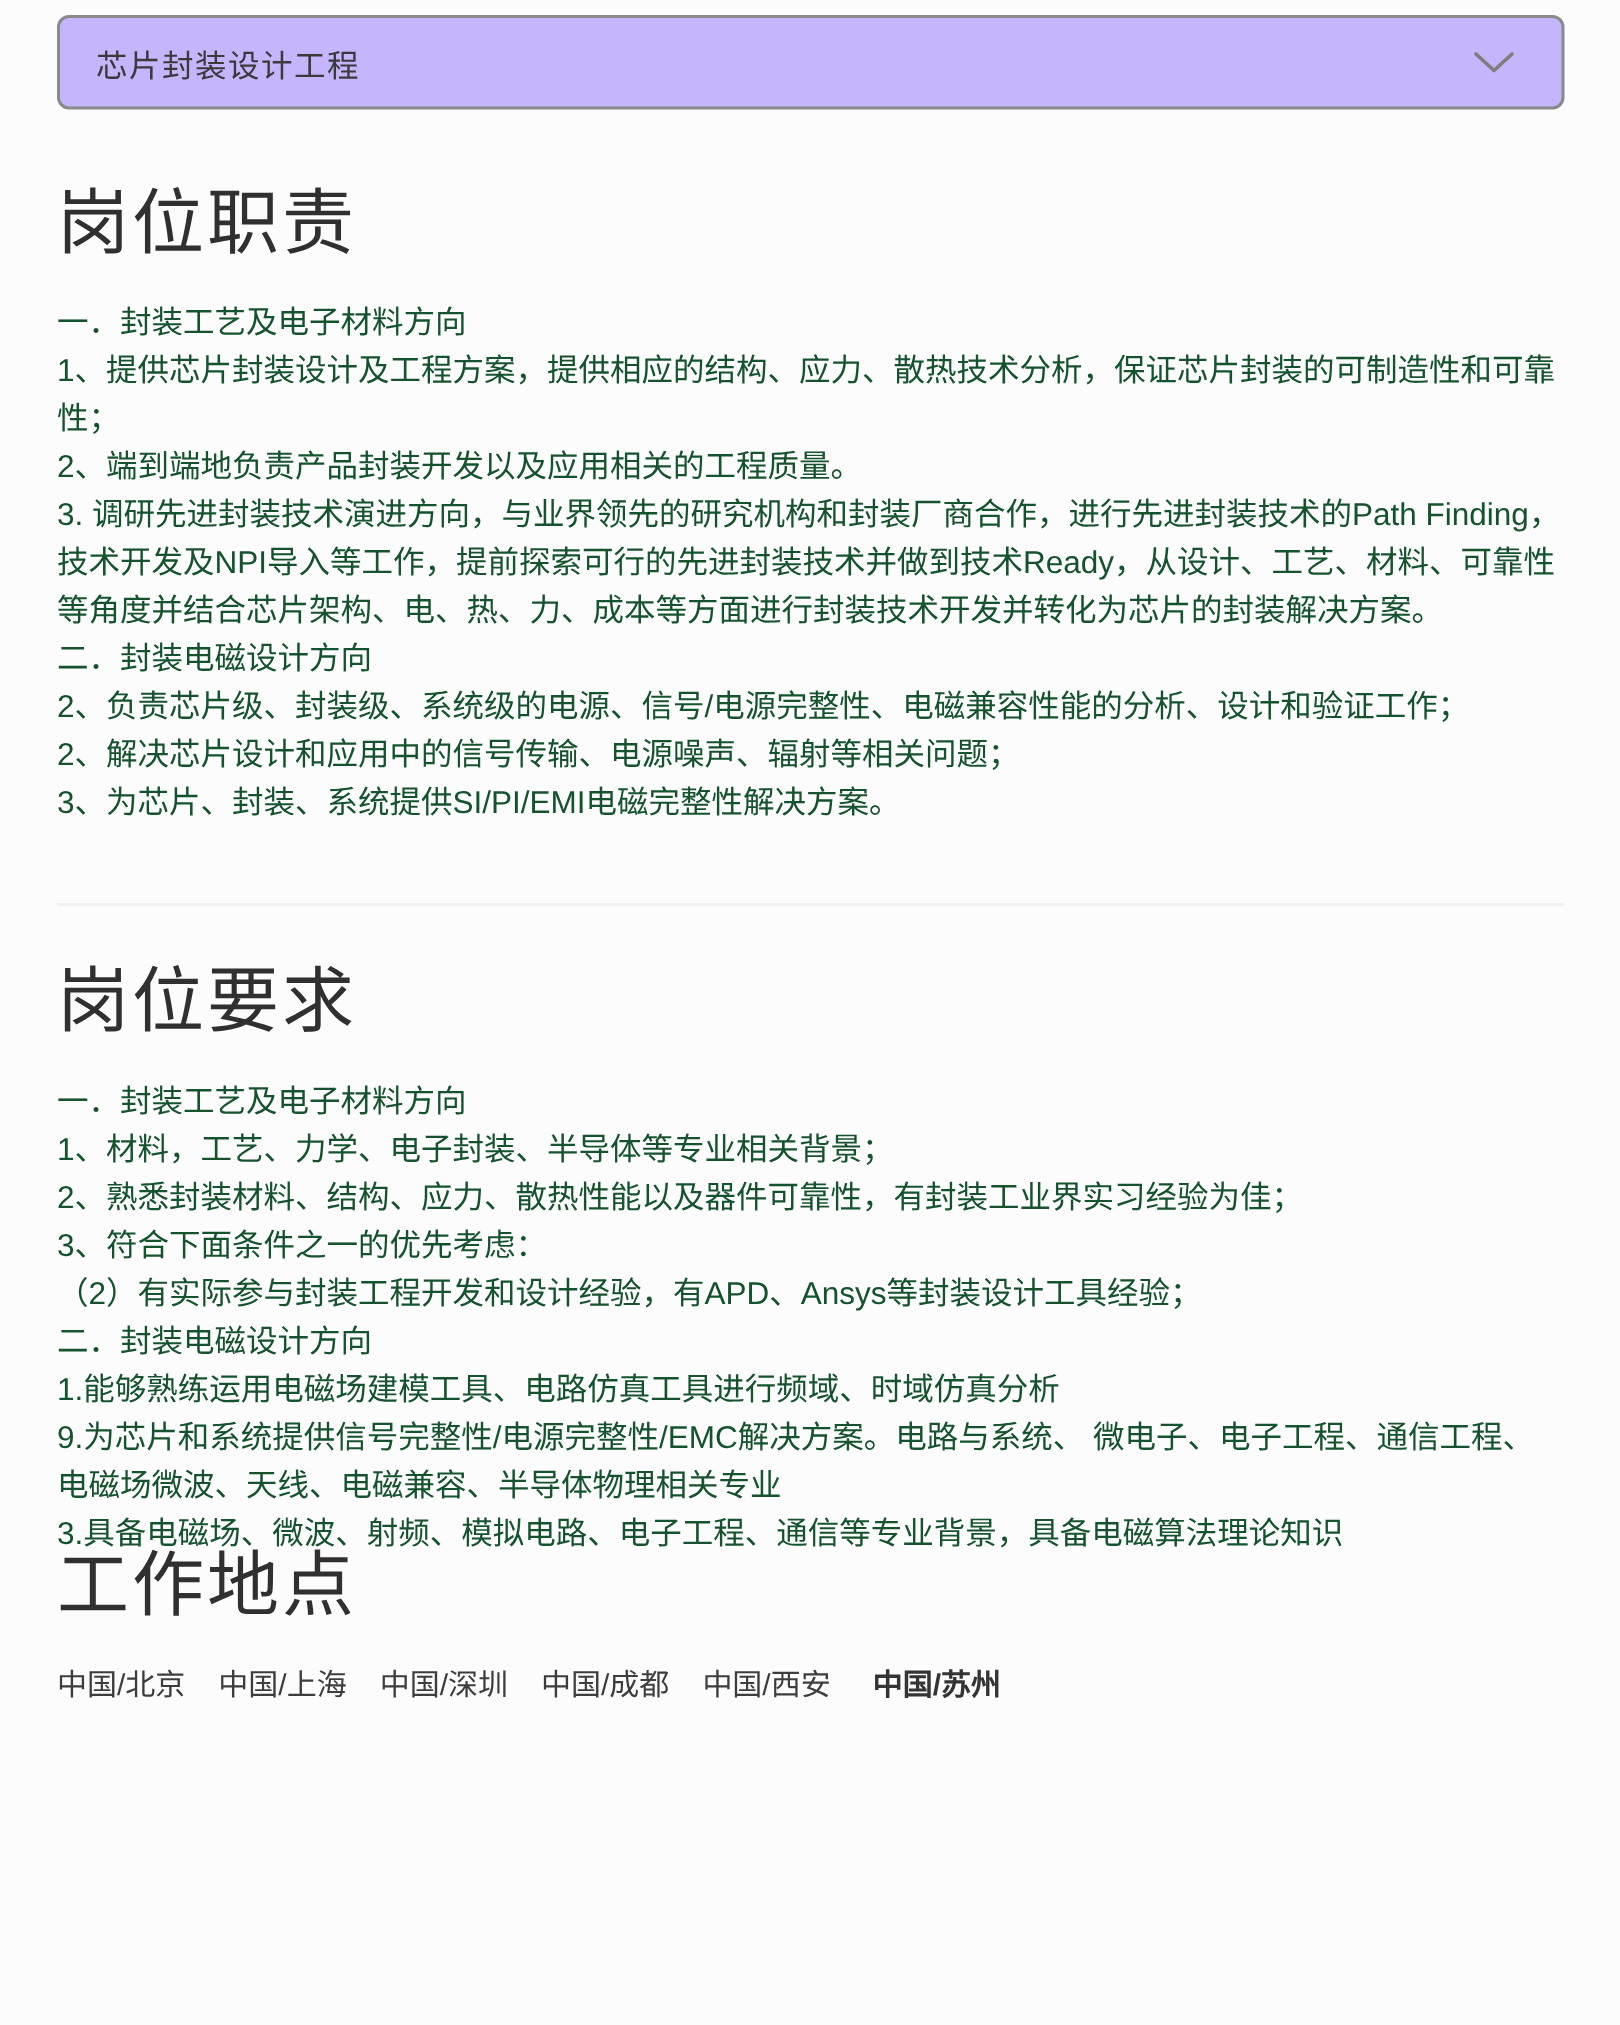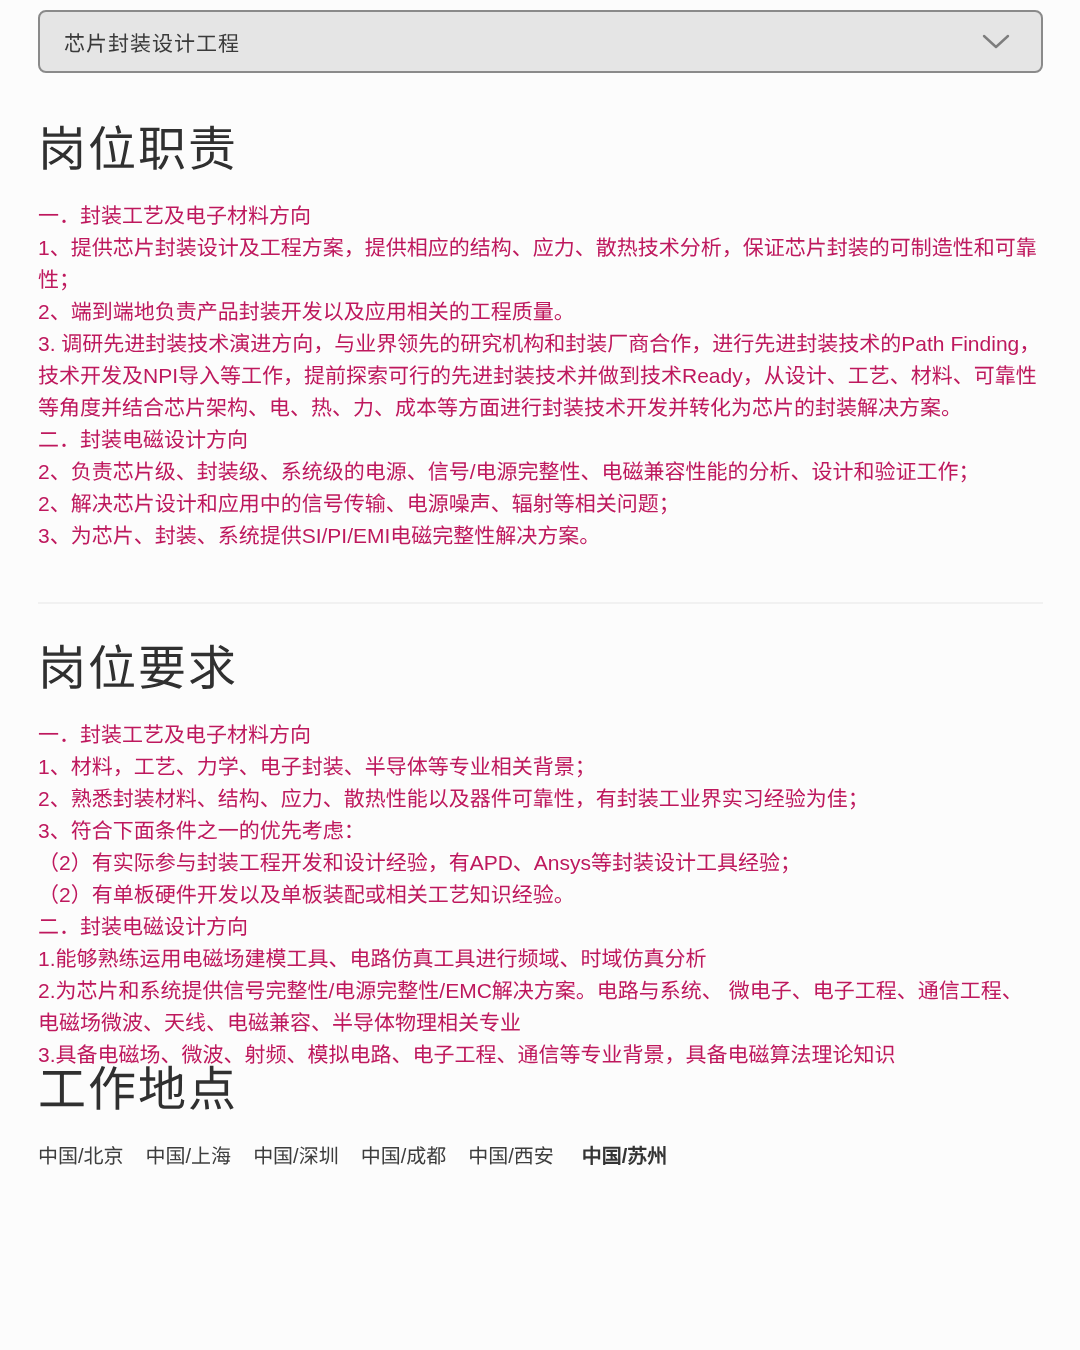--- a/index.html
+++ b/index.html
@@ -18,21 +18,21 @@
     box-sizing: border-box;
     padding: 10px 37px 0 38px;
     overflow: hidden;
   }
   
   .selector {
     box-sizing: border-box;
     height: 63px;
     border: 2px solid #8a8a8a;
     border-radius: 8px;
-    background: #e5e5e5;
+    background: #c4b5fd;
     display: flex;
     align-items: center;
     justify-content: space-between;
     padding: 0 30px 0 24px;
     cursor: pointer;
   }
   .selector .sel-label {
     font-size: 21px;
     color: #3a3a3a;
     letter-spacing: 1px;
@@ -50,21 +50,21 @@
     letter-spacing: 2px;
   }
   #duties-title   { margin-top: 58px; }
   #reqs-title     { margin-top: 46px; }
   #loc-title      { }
   
   .sec-body {
     margin-top: 31px;
     font-size: 21px;
     line-height: 32px;
-    color: #be185d;
+    color: #14532d;
   }
   .sec-body p {
     margin: 0;
     padding: 0;
   }
   
   .divider {
     height: 2px;
     background: #f1f1f1;
     margin-top: 50px;
@@ -116,24 +116,23 @@
   <hr class="divider">
 
   <h2 class="sec-title" id="reqs-title">岗位要求</h2>
 
   <div class="sec-body">
     <p>一．封装工艺及电子材料方向</p>
     <p>1、材料，工艺、力学、电子封装、半导体等专业相关背景；</p>
     <p>2、熟悉封装材料、结构、应力、散热性能以及器件可靠性，有封装工业界实习经验为佳；</p>
     <p>3、符合下面条件之一的优先考虑：</p>
     <p>（2）有实际参与封装工程开发和设计经验，有APD、Ansys等封装设计工具经验；</p>
-    <p>（2）有单板硬件开发以及单板装配或相关工艺知识经验。</p>
     <p>二．封装电磁设计方向</p>
     <p>1.能够熟练运用电磁场建模工具、电路仿真工具进行频域、时域仿真分析</p>
-    <p>2.为芯片和系统提供信号完整性/电源完整性/EMC解决方案。电路与系统、 微电子、电子工程、通信工程、电磁场微波、天线、电磁兼容、半导体物理相关专业</p>
+    <p>9.为芯片和系统提供信号完整性/电源完整性/EMC解决方案。电路与系统、 微电子、电子工程、通信工程、电磁场微波、天线、电磁兼容、半导体物理相关专业</p>
     <p>3.具备电磁场、微波、射频、模拟电路、电子工程、通信等专业背景，具备电磁算法理论知识</p>
   </div>
 
   <h2 class="sec-title" id="loc-title">工作地点</h2>
 
   <div class="locations">
     <span class="loc">中国/北京</span>
     <span class="loc">中国/上海</span>
     <span class="loc">中国/深圳</span>
     <span class="loc">中国/成都</span>

